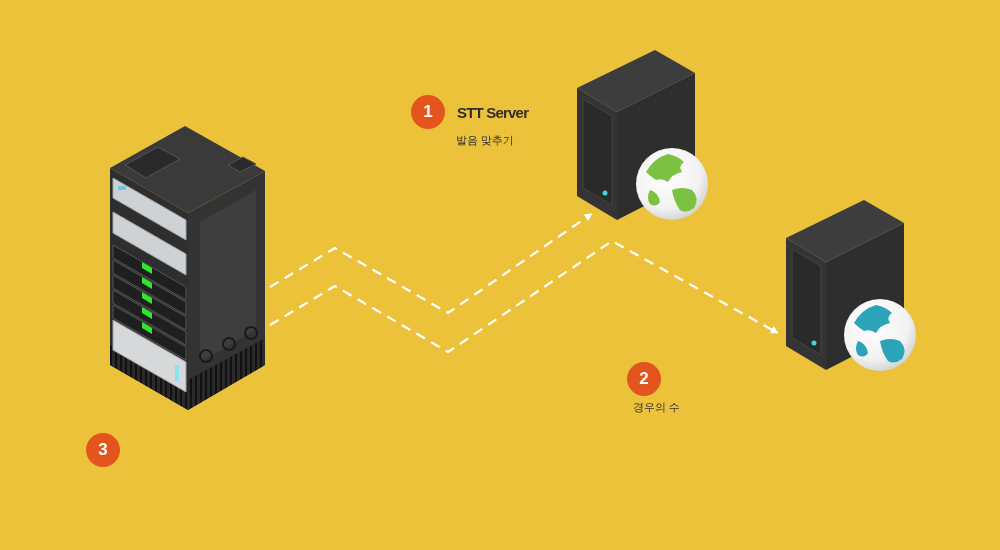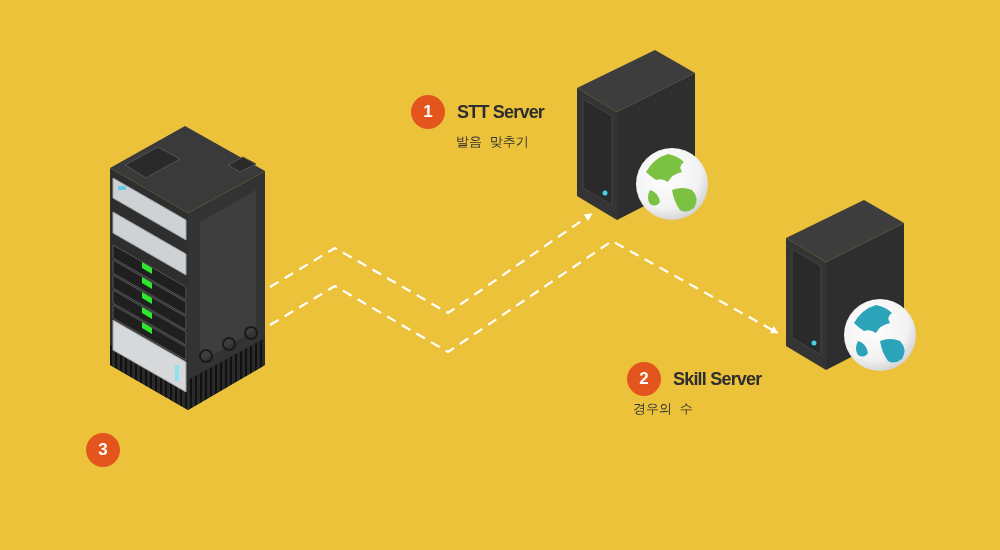--- a/index.html
+++ b/index.html
@@ -3,22 +3,22 @@
   <meta charset="utf-8">
   <style>
     html, body { margin: 0; padding: 0; }
     body { width: 1000px; height: 550px; overflow: hidden; background: #ECC23B; font-family: "Liberation Sans", "DejaVu Sans", sans-serif; }
     #stage { position: relative; width: 1000px; height: 550px; background: #ECC23B; }
     #art { position: absolute; left: 0; top: 0; width: 1000px; height: 550px; }
     .label { position: absolute; display: flex; align-items: center; }
     .badge { width: 34px; height: 34px; border-radius: 50%; background: #E4541D; color: #fff;
              font-weight: bold; font-size: 17px; display: flex; align-items: center; justify-content: center;
              flex: 0 0 34px; }
-    .title { color: #2E2E2E; font-weight: bold; font-size: 18px; letter-spacing: -0.8px; margin-left: 12px; white-space: nowrap; }
-    .sub { position: absolute; color: #333; font-size: 13px; white-space: nowrap; font-family: Liberation Mono, monospace; }
+    .title { color: #2E2E2E; font-weight: bold; font-size: 15px; letter-spacing: -0.8px; margin-left: 12px; white-space: nowrap; }
+    .sub { position: absolute; color: #333; font-size: 11px; white-space: nowrap; font-family: Liberation Serif, serif; }
   </style>
 </head>
 <body>
 
 <div id="stage">
   <svg id="art" viewBox="0 0 1000 550" xmlns="http://www.w3.org/2000/svg">
     <defs>
       <marker id="arrowhead" markerWidth="8" markerHeight="8" refX="5" refY="4" orient="auto" markerUnits="userSpaceOnUse">
         <path d="M0,0 L8,4 L0,8 Z" fill="#fff"></path>
       </marker>
@@ -102,20 +102,19 @@
   </svg>
 
   <div class="label" style="left:411px; top:95px;">
     <span class="badge">1</span>
     <span class="title">STT Server</span>
   </div>
   <div class="sub" style="left:456px; top:133px;">발음 맞추기</div>
 
   <div class="label" style="left:627px; top:362px;">
     <span class="badge">2</span>
-    <span class="title">Skill Server</span>
   </div>
   <div class="sub" style="left:633px; top:400px;">경우의 수</div>
 
   <div class="label" style="left:86px; top:433px;">
     <span class="badge">3</span>
   </div>
 </div>
 
 </body></html>

